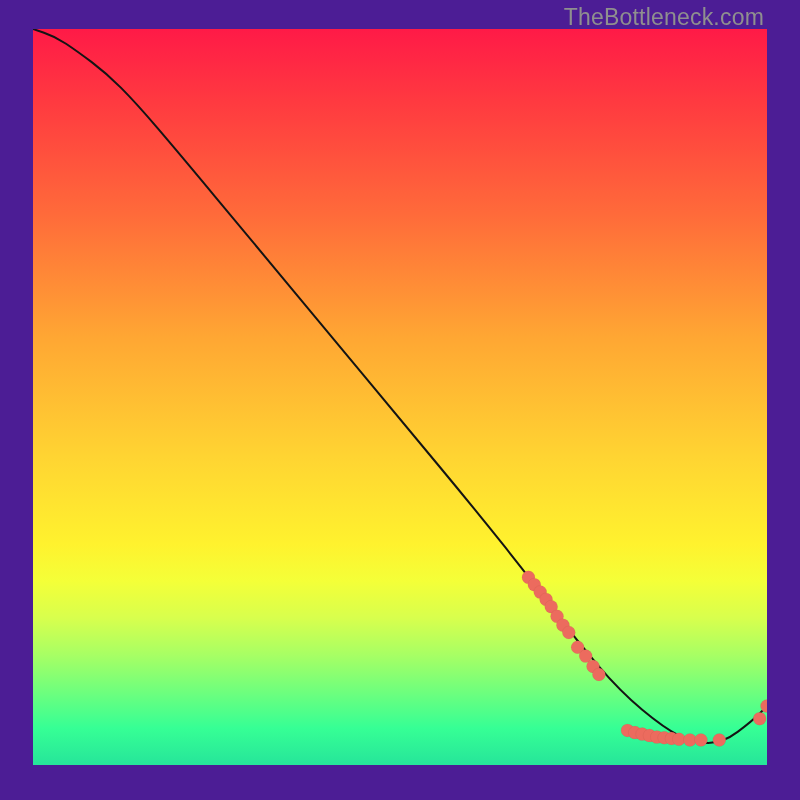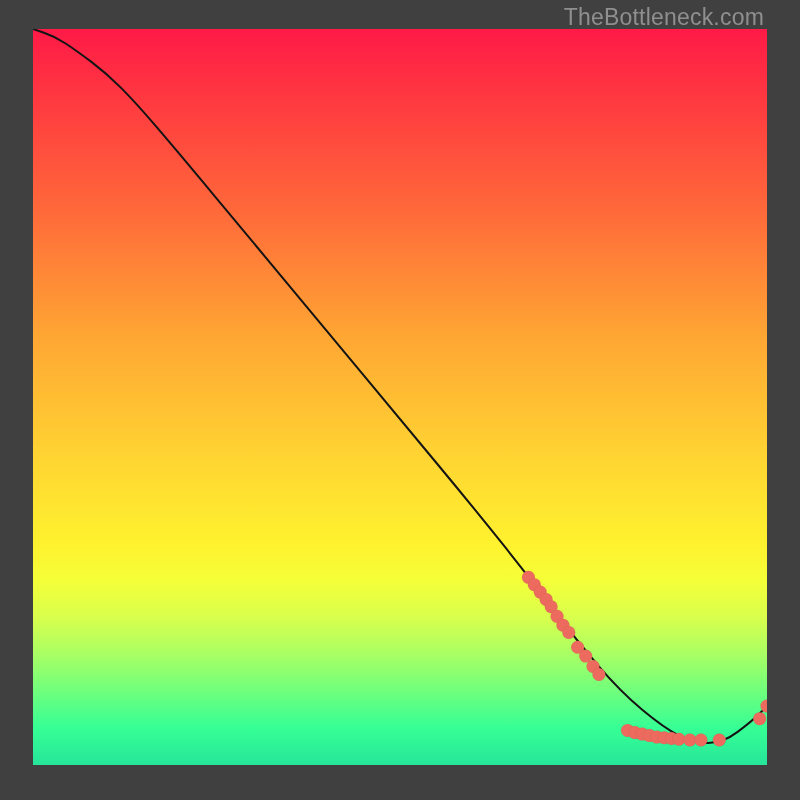--- a/index.html
+++ b/index.html
@@ -7,21 +7,21 @@
     padding: 0;
     width: 800px;
     height: 800px;
     background: #000000;
     overflow: hidden;
   }
   .stage {
     position: relative;
     width: 800px;
     height: 800px;
-    background: #404040;
+    background: #4c1d95;
   }
   .plot {
     position: absolute;
     left: 33px;
     top: 29px;
     width: 734px;
     height: 736px;
     
     background: linear-gradient(
       to bottom,

